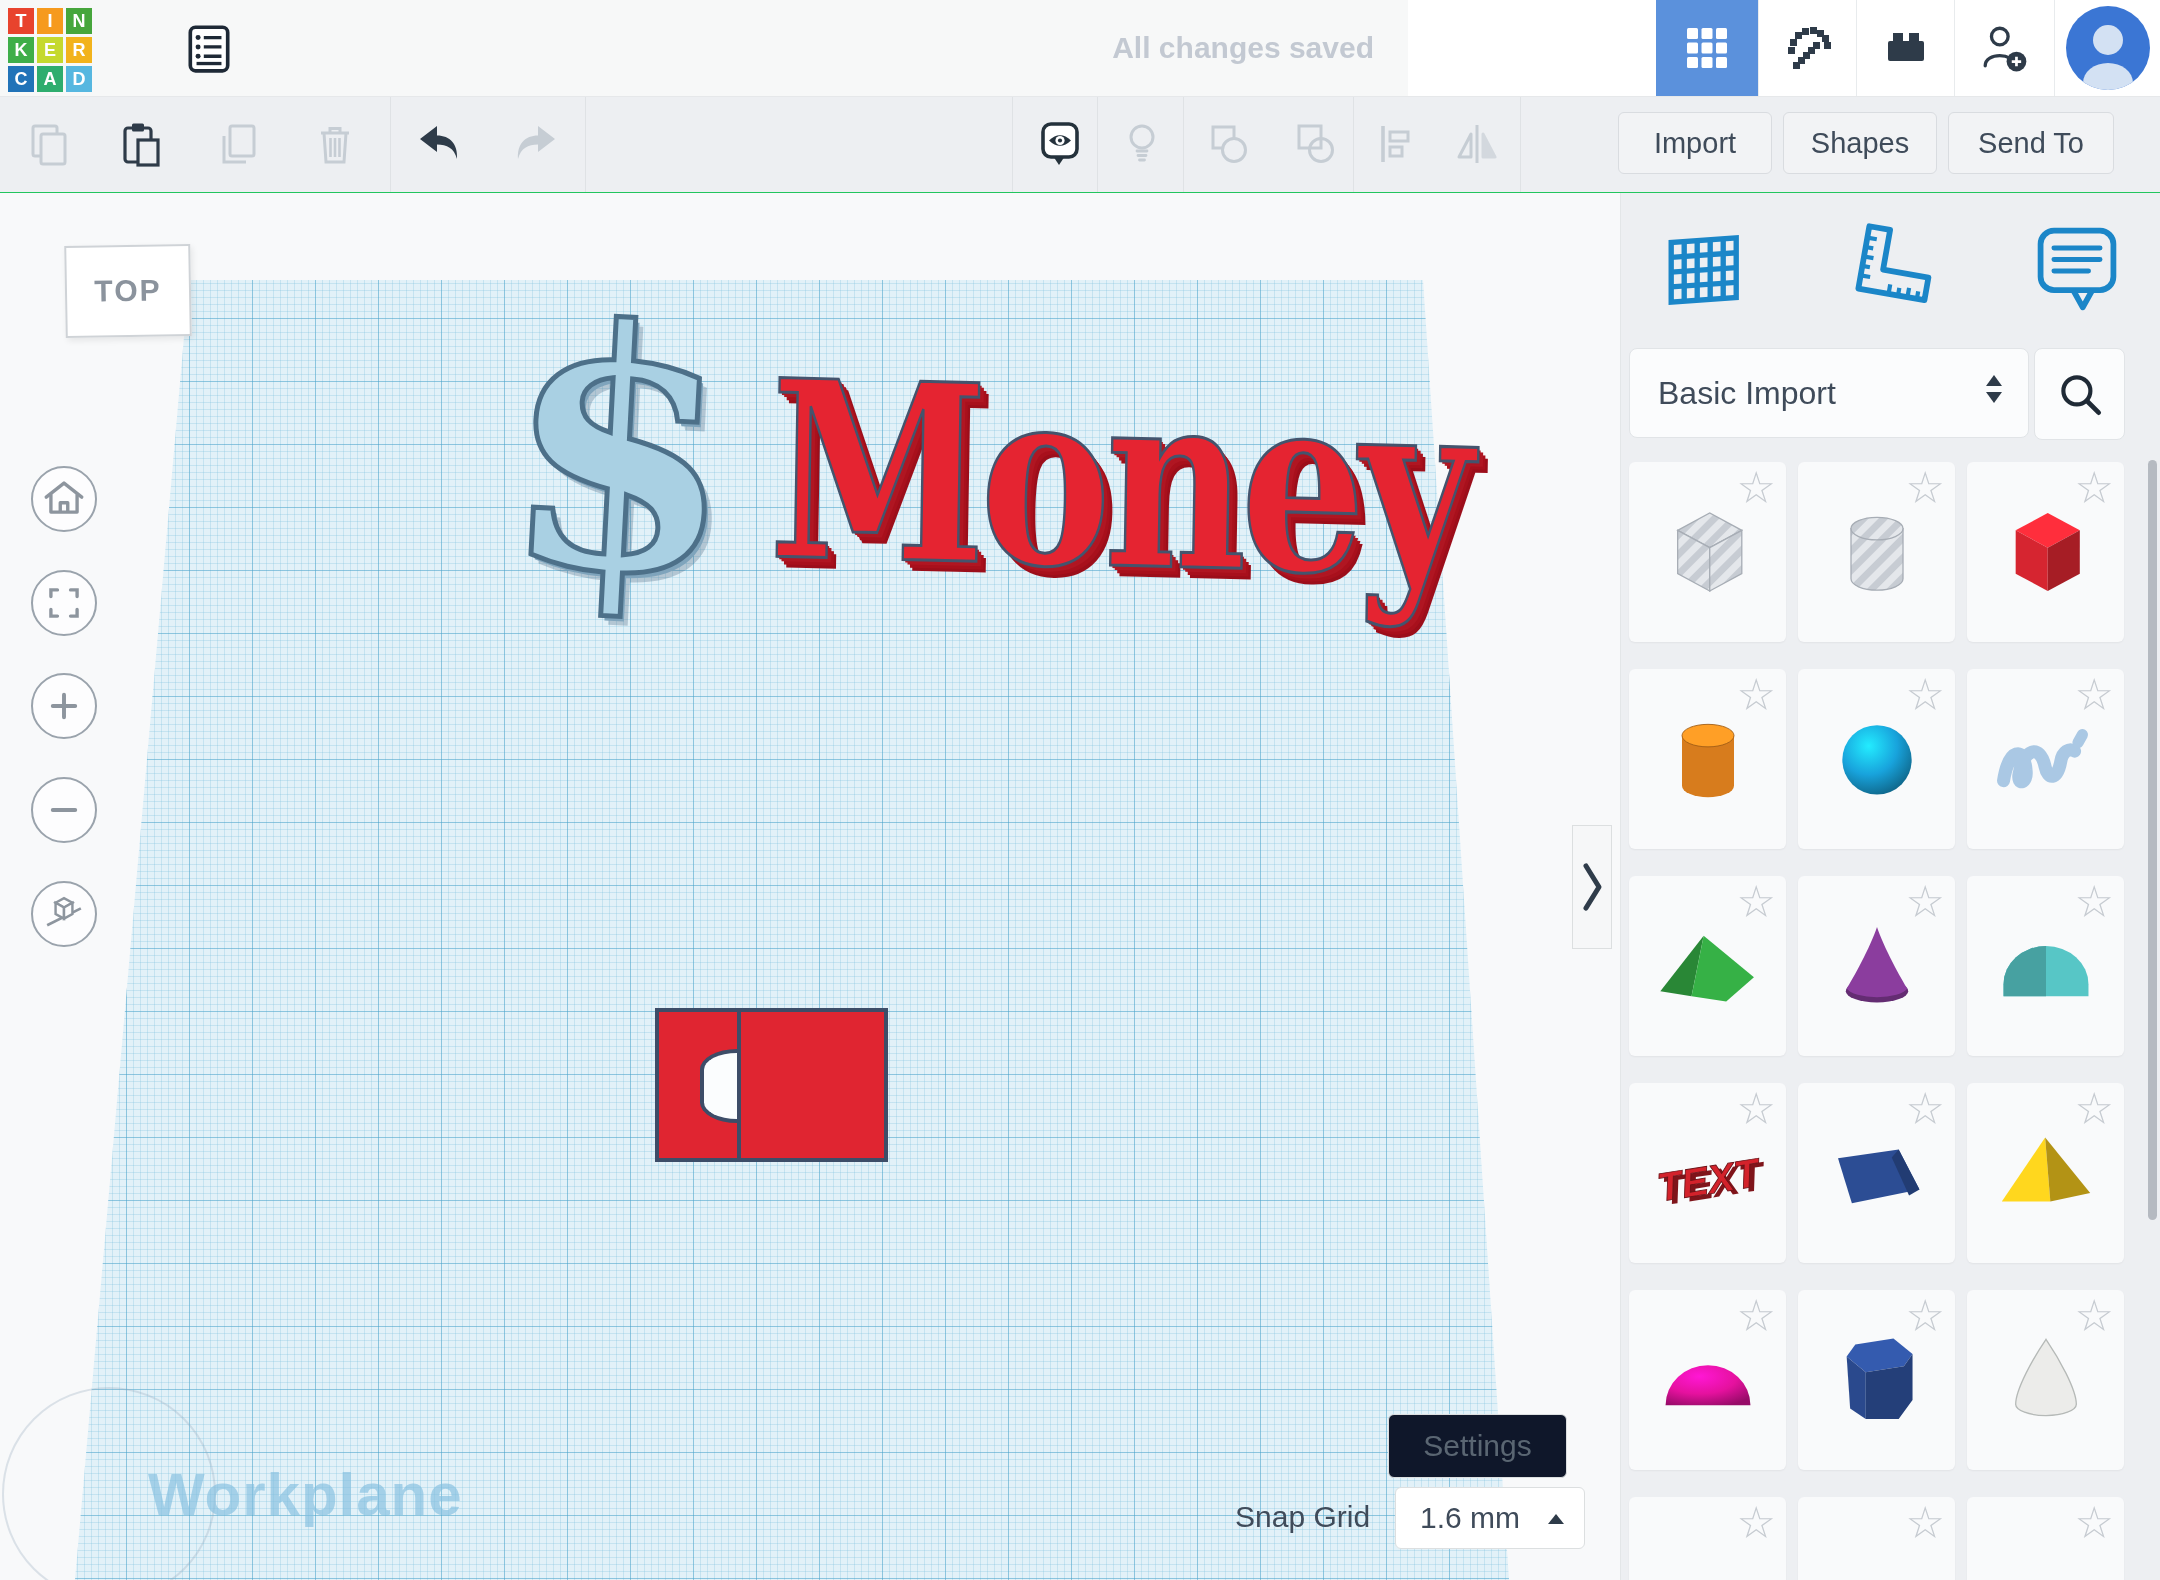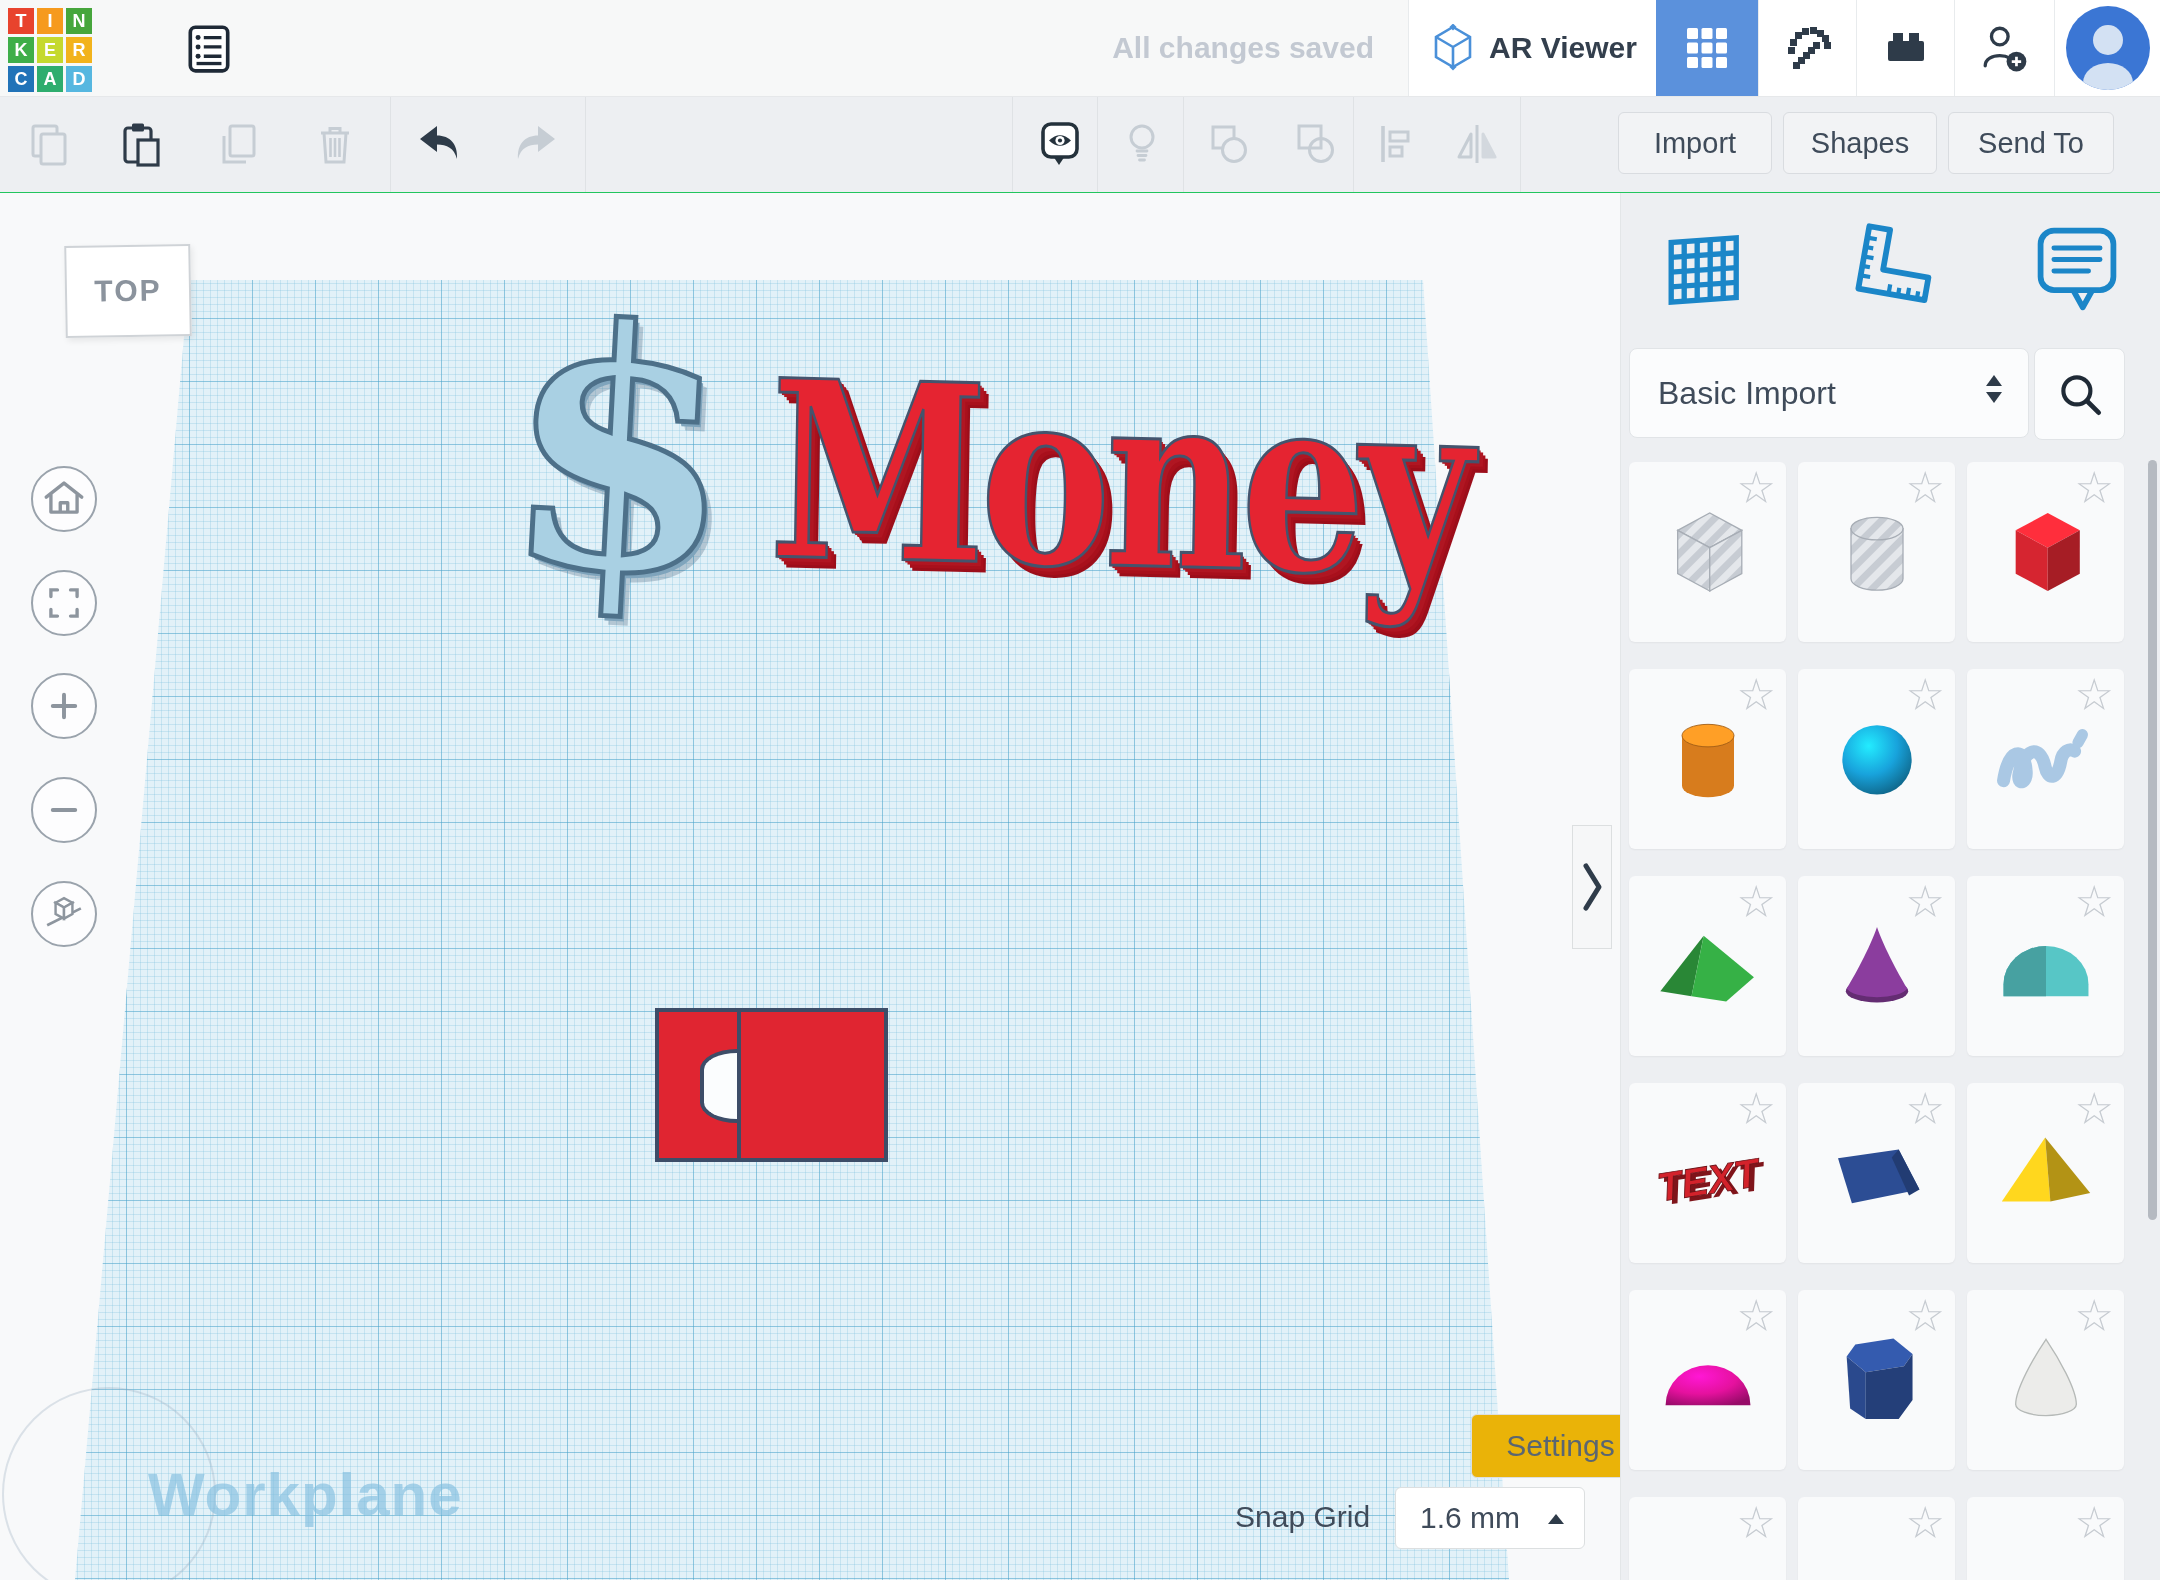--- a/index.html
+++ b/index.html
@@ -58,21 +58,21 @@
   .obj-money{
     position:absolute;left:770px;top:156px;font-family:"DejaVu Serif",serif;font-weight:bold;
     font-size:245px;line-height:1;letter-spacing:-8px;color:#e52431;-webkit-text-stroke:3px #44546d;
     text-shadow:1px 1px 0 #a31220,3px 3px 0 #b01622,6px 5px 0 #b01622,9px 8px 0 #a8101c,12px 11px 0 #9c0e1a;
     transform:scaleX(.8) rotate(1.2deg);transform-origin:left center;cursor:pointer;
   }
   .redbox{position:absolute;left:655px;top:816px;width:233px;height:154px;background:#e02531;border:4px solid #3d4d68;box-sizing:border-box;cursor:pointer;}
   .redbox-divider{position:absolute;left:78px;top:0;width:4px;height:100%;background:#3d4d68;}
   .redbox-hole{position:absolute;left:41px;top:37px;width:37px;height:74px;background:#fbfdfe;border:4px solid #3d4d68;border-right:none;border-radius:74px 0 0 74px / 41px 0 0 41px;box-sizing:border-box;}
   .wp-watermark{position:absolute;left:148px;top:1268px;font-size:60px;font-weight:bold;color:rgba(130,190,222,.65);letter-spacing:1px;}
-  .settings-btn{position:absolute;left:1471px;top:1222px;width:177px;height:62px;background:#eab308;border:1px solid #dcdfe0;border-radius:6px;display:flex;align-items:center;justify-content:center;font-size:30px;color:#5a6672;cursor:pointer;}
+  .settings-btn{position:absolute;left:1388px;top:1222px;width:177px;height:62px;background:#0f172a;border:1px solid #dcdfe0;border-radius:6px;display:flex;align-items:center;justify-content:center;font-size:30px;color:#5a6672;cursor:pointer;}
   .snap-label{position:absolute;left:1218px;top:1308px;font-size:30px;color:#3f4b5a;padding-left:17px;}
   .snap-dd{position:absolute;left:1395px;top:1295px;width:190px;height:62px;background:#fff;border:1px solid #dcdfe0;border-radius:6px;display:flex;align-items:center;font-size:30px;color:#3f4b5a;padding-left:24px;box-sizing:border-box;cursor:pointer;}
   .snap-arrow{position:absolute;right:20px;top:26px;width:0;height:0;border-left:8px solid transparent;border-right:8px solid transparent;border-bottom:10px solid #2e3b49;}
 
   
   .collapse{position:absolute;left:1572px;top:825px;width:38px;height:122px;background:#f6f7f8;border:1px solid #dcdfe0;display:flex;align-items:center;justify-content:center;z-index:40;cursor:pointer;}
 
   
   .sidebar{position:absolute;left:1620px;top:192px;width:540px;height:1388px;background:#edeff2;border-left:1px solid #e3e6e8;overflow:hidden;}
   .side-tools{position:absolute;left:0;top:22px;width:540px;display:flex;justify-content:space-between;padding:0 36px;box-sizing:border-box;}
@@ -113,29 +113,20 @@
         <circle cx="15.5" cy="15" r="2.4" fill="#1e2936"></circle>
           <circle cx="15.5" cy="24" r="2.4" fill="#1e2936"></circle>
           <circle cx="15.5" cy="33" r="2.4" fill="#1e2936"></circle>
         <path d="M21,15 H38 M21,24 H38 M21,33 H38" stroke="#1e2936" stroke-width="3.2"></path>
         <path d="M14,40 H38" stroke="#1e2936" stroke-width="3.2"></path>
       </svg>
     </div>
 
     <div class="save-status">All changes saved</div>
 
-    <div class="seg ar-seg">
-      <svg width="48" height="48" viewBox="0 0 48 48">
-        <polygon points="24,3 41,13 41,33 24,43 7,33 7,13" fill="none" stroke="#4a90d9" stroke-width="2.6"></polygon>
-        <path d="M24,23 L24,43 M24,23 L7,13 M24,23 L41,13" stroke="#4a90d9" stroke-width="2.6" fill="none"></path>
-        <rect x="21.5" y="0.5" width="5" height="5" fill="#4a90d9" transform="rotate(45 24 3)"></rect>
-        <rect x="21.5" y="40.5" width="5" height="5" fill="#4a90d9" transform="rotate(45 24 43)"></rect>
-      </svg>
-      <span class="ar-label">AR Viewer</span>
-    </div>
 
     <div class="seg blocks-seg">
       <svg width="52" height="52" viewBox="0 0 52 52">
         <g fill="#ffffff">
           <rect x="6" y="6" width="11" height="11" rx="1.5"></rect>
             <rect x="20.5" y="6" width="11" height="11" rx="1.5"></rect>
             <rect x="35" y="6" width="11" height="11" rx="1.5"></rect>
           <rect x="6" y="20.5" width="11" height="11" rx="1.5"></rect>
             <rect x="20.5" y="20.5" width="11" height="11" rx="1.5"></rect>
             <rect x="35" y="20.5" width="11" height="11" rx="1.5"></rect>

